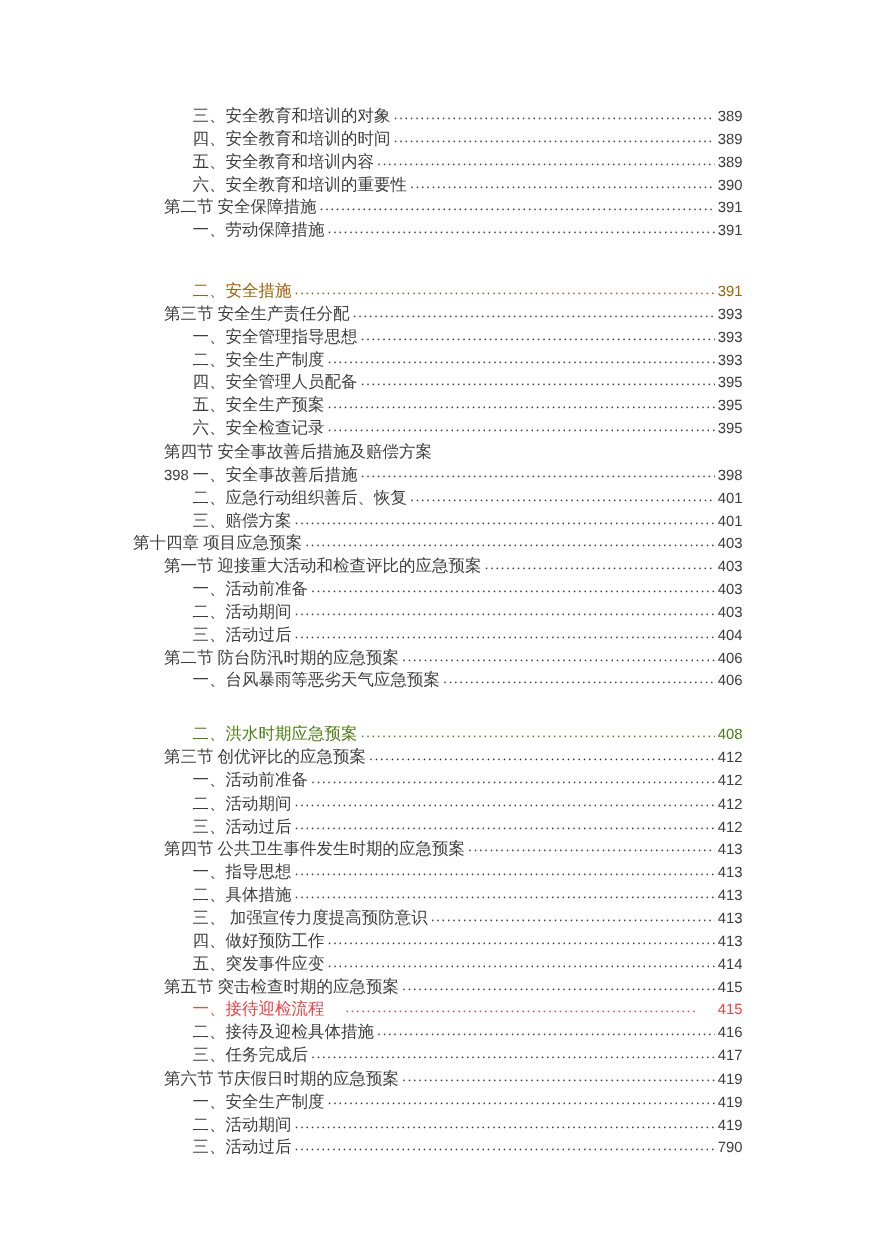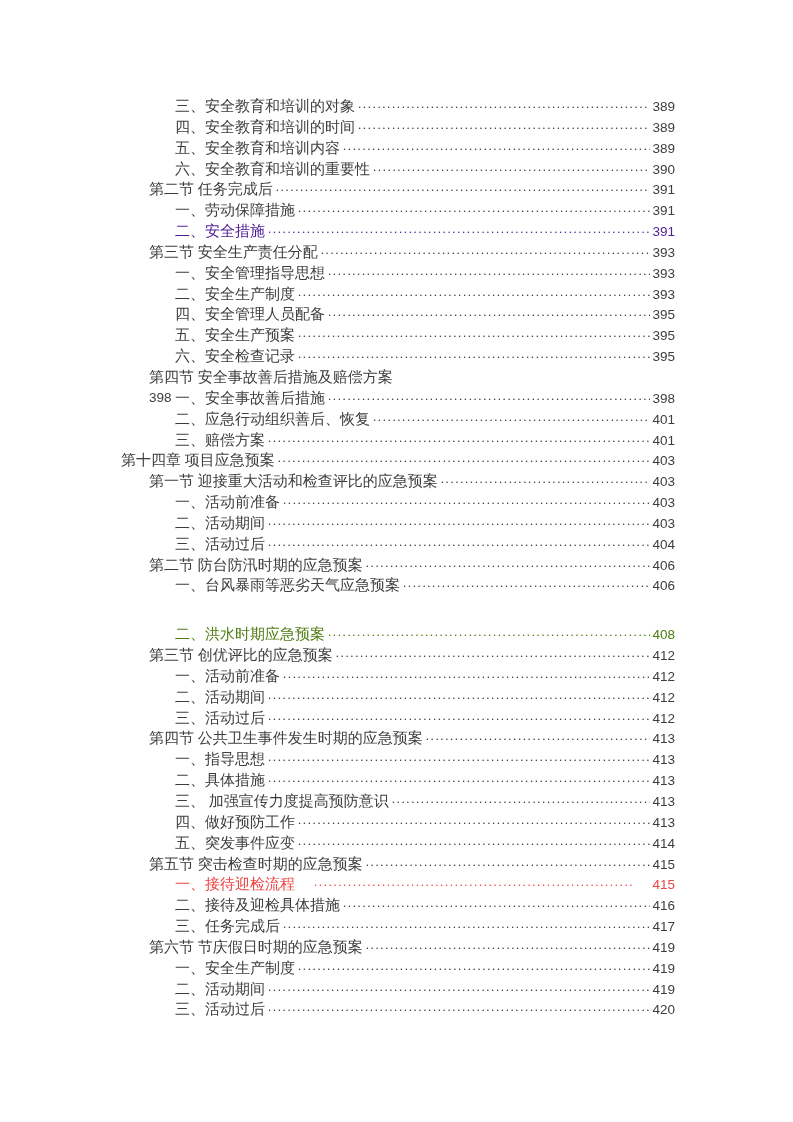--- a/index.html
+++ b/index.html
@@ -85,30 +85,30 @@
         <span class="toc-label">五、安全教育和培训内容</span>
         <span class="leader"></span>
         <span class="toc-page">389</span>
       </div>
       <div class="toc-line level-3" style="color: rgb(61, 61, 61);">
         <span class="toc-label">六、安全教育和培训的重要性</span>
         <span class="leader"></span>
         <span class="toc-page">390</span>
       </div>
       <div class="toc-line level-2" style="color: rgb(61, 61, 61);">
-        <span class="toc-label">第二节 任务完成后</span>
+        <span class="toc-label">第二节 安全保障措施</span>
         <span class="leader"></span>
         <span class="toc-page">391</span>
       </div>
       <div class="toc-line level-3" style="color: rgb(61, 61, 61);">
         <span class="toc-label">一、劳动保障措施</span>
         <span class="leader"></span>
         <span class="toc-page">391</span>
       </div>
-      <div class="toc-line level-3" style="color: #4c1d95;">
+      <div class="toc-line level-3" style="color: #a16207; margin-top: 34px;">
         <span class="toc-label">二、安全措施</span>
         <span class="leader"></span>
         <span class="toc-page">391</span>
       </div>
       <div class="toc-line level-2" style="color: rgb(61, 61, 61);">
         <span class="toc-label">第三节 安全生产责任分配</span>
         <span class="leader"></span>
         <span class="toc-page">393</span>
       </div>
       <div class="toc-line level-3" style="color: rgb(61, 61, 61);">
@@ -277,16 +277,16 @@
         <span class="toc-page">419</span>
       </div>
       <div class="toc-line level-3" style="color: rgb(61, 61, 61);">
         <span class="toc-label">二、活动期间</span>
         <span class="leader"></span>
         <span class="toc-page">419</span>
       </div>
       <div class="toc-line level-3" style="color: rgb(61, 61, 61);">
         <span class="toc-label">三、活动过后</span>
         <span class="leader"></span>
-        <span class="toc-page">420</span>
+        <span class="toc-page">790</span>
       </div>
     </div>
 </div>
 
 </body></html>

